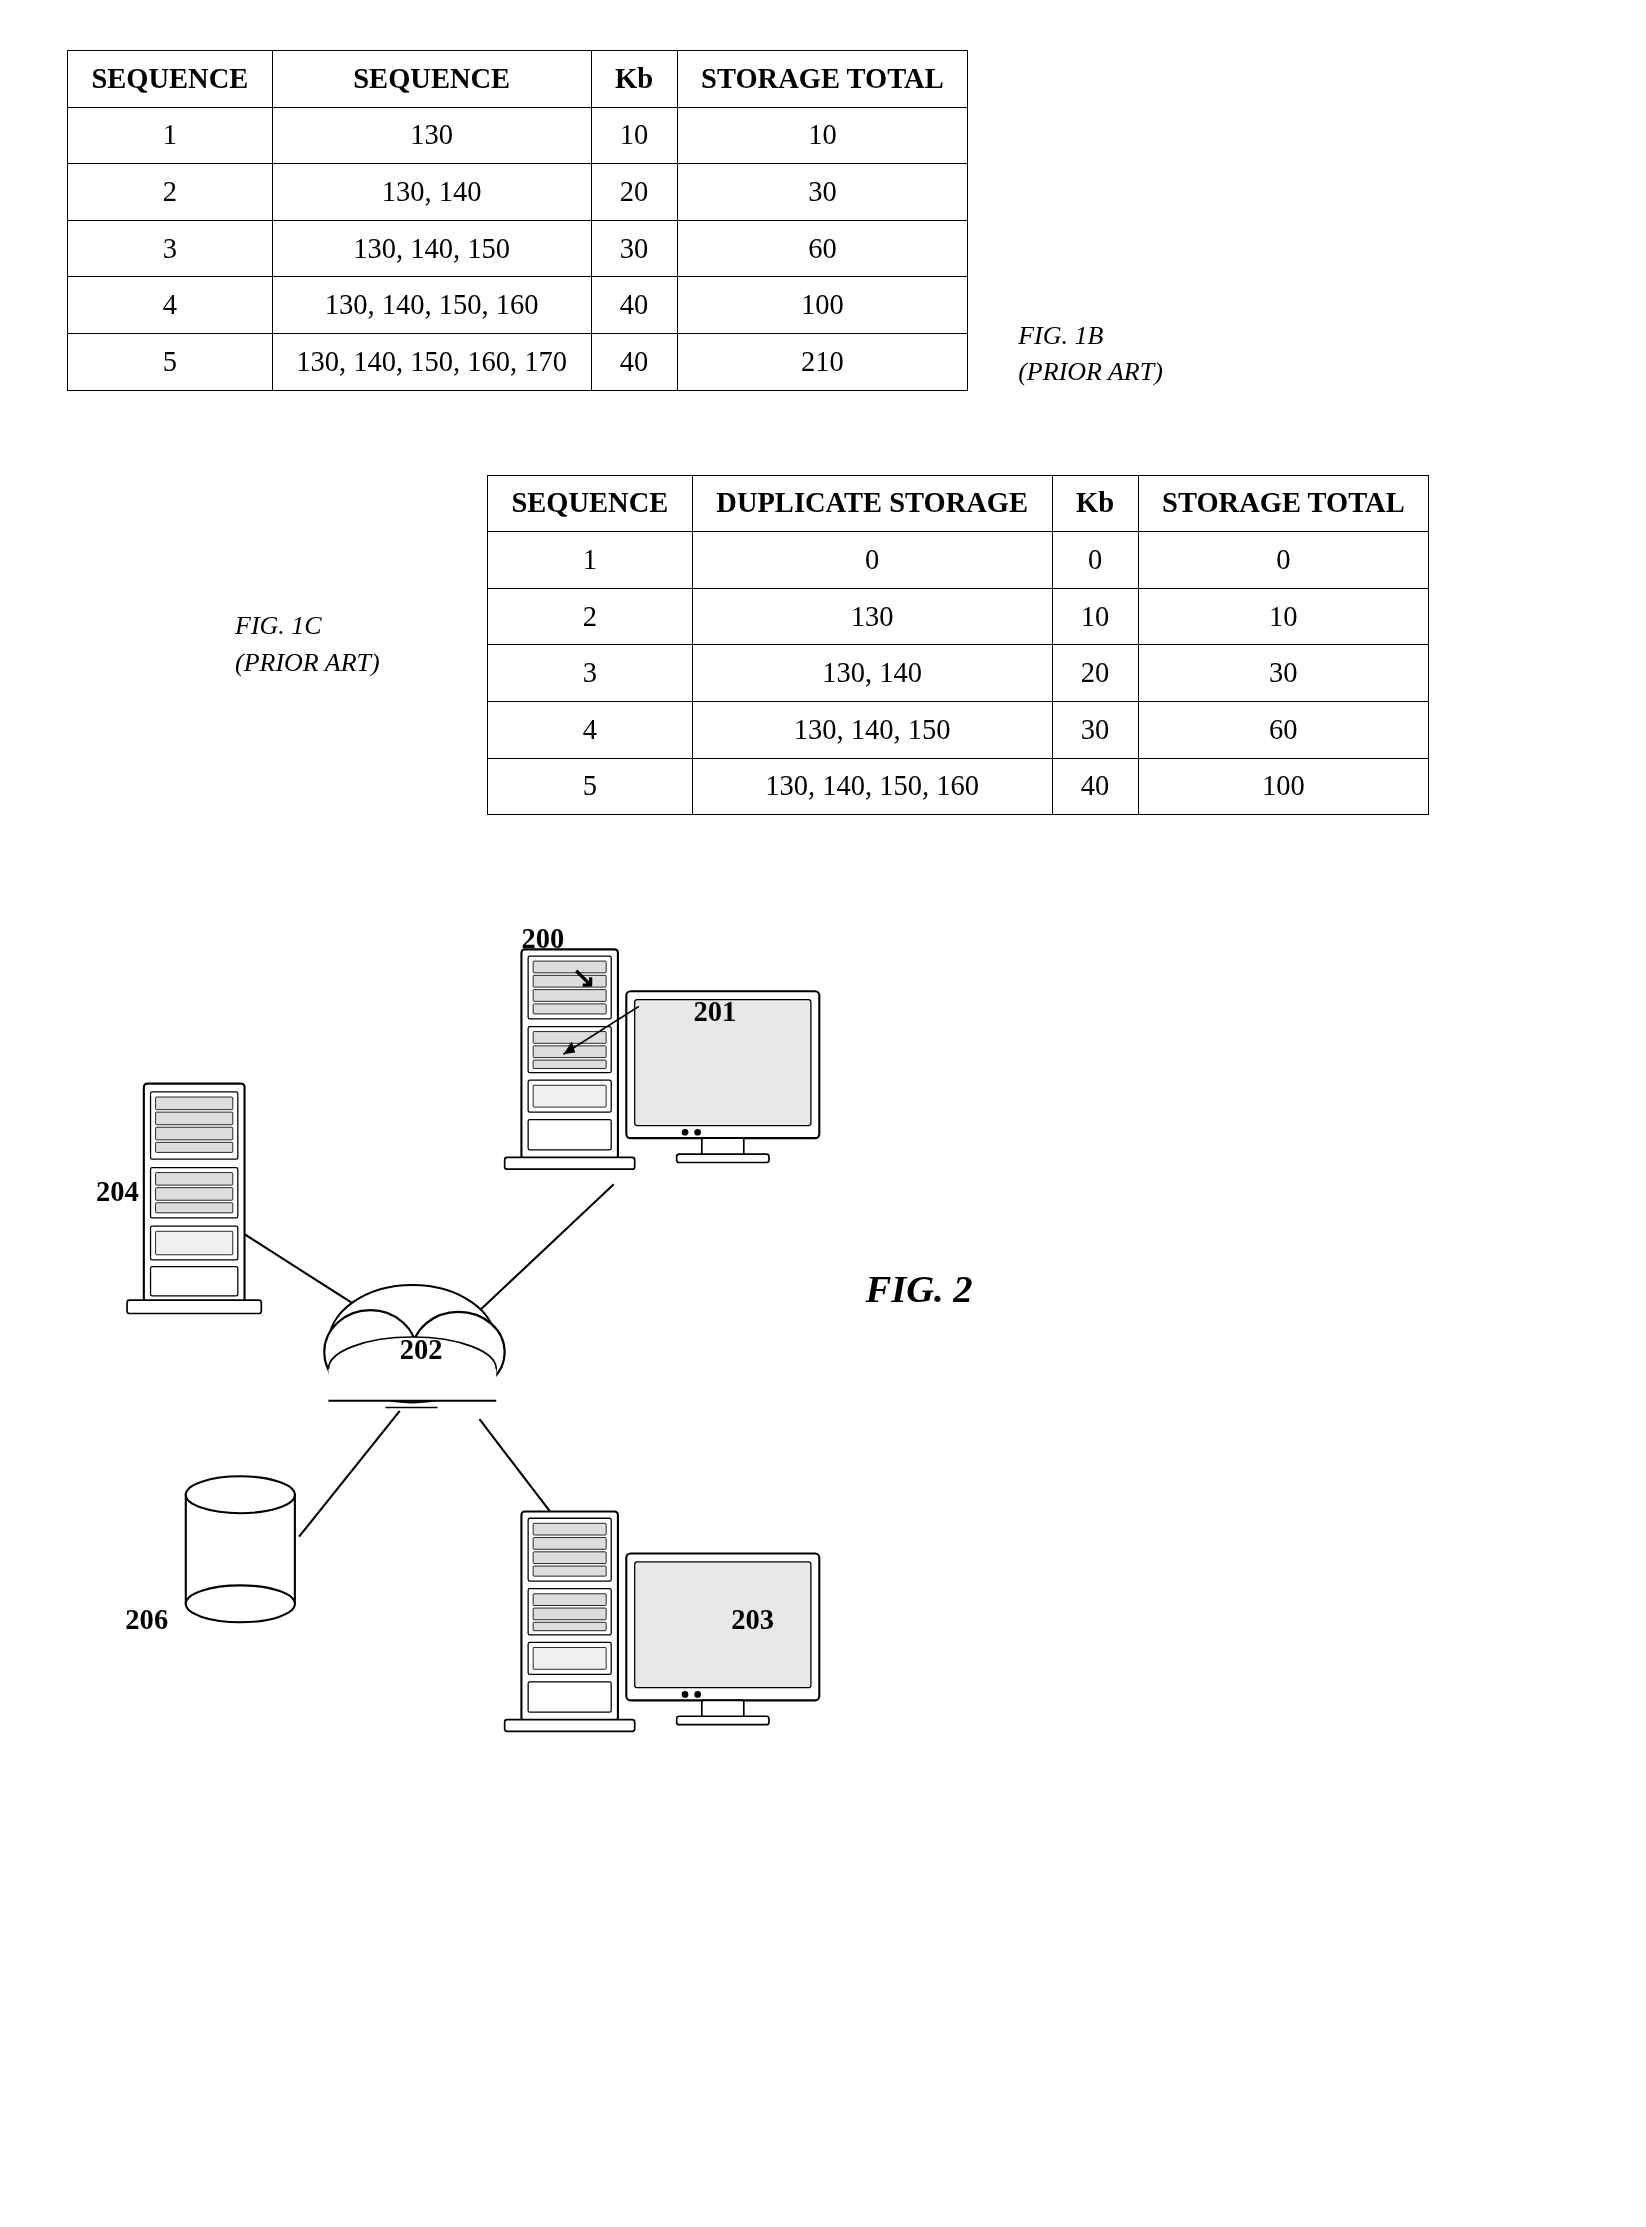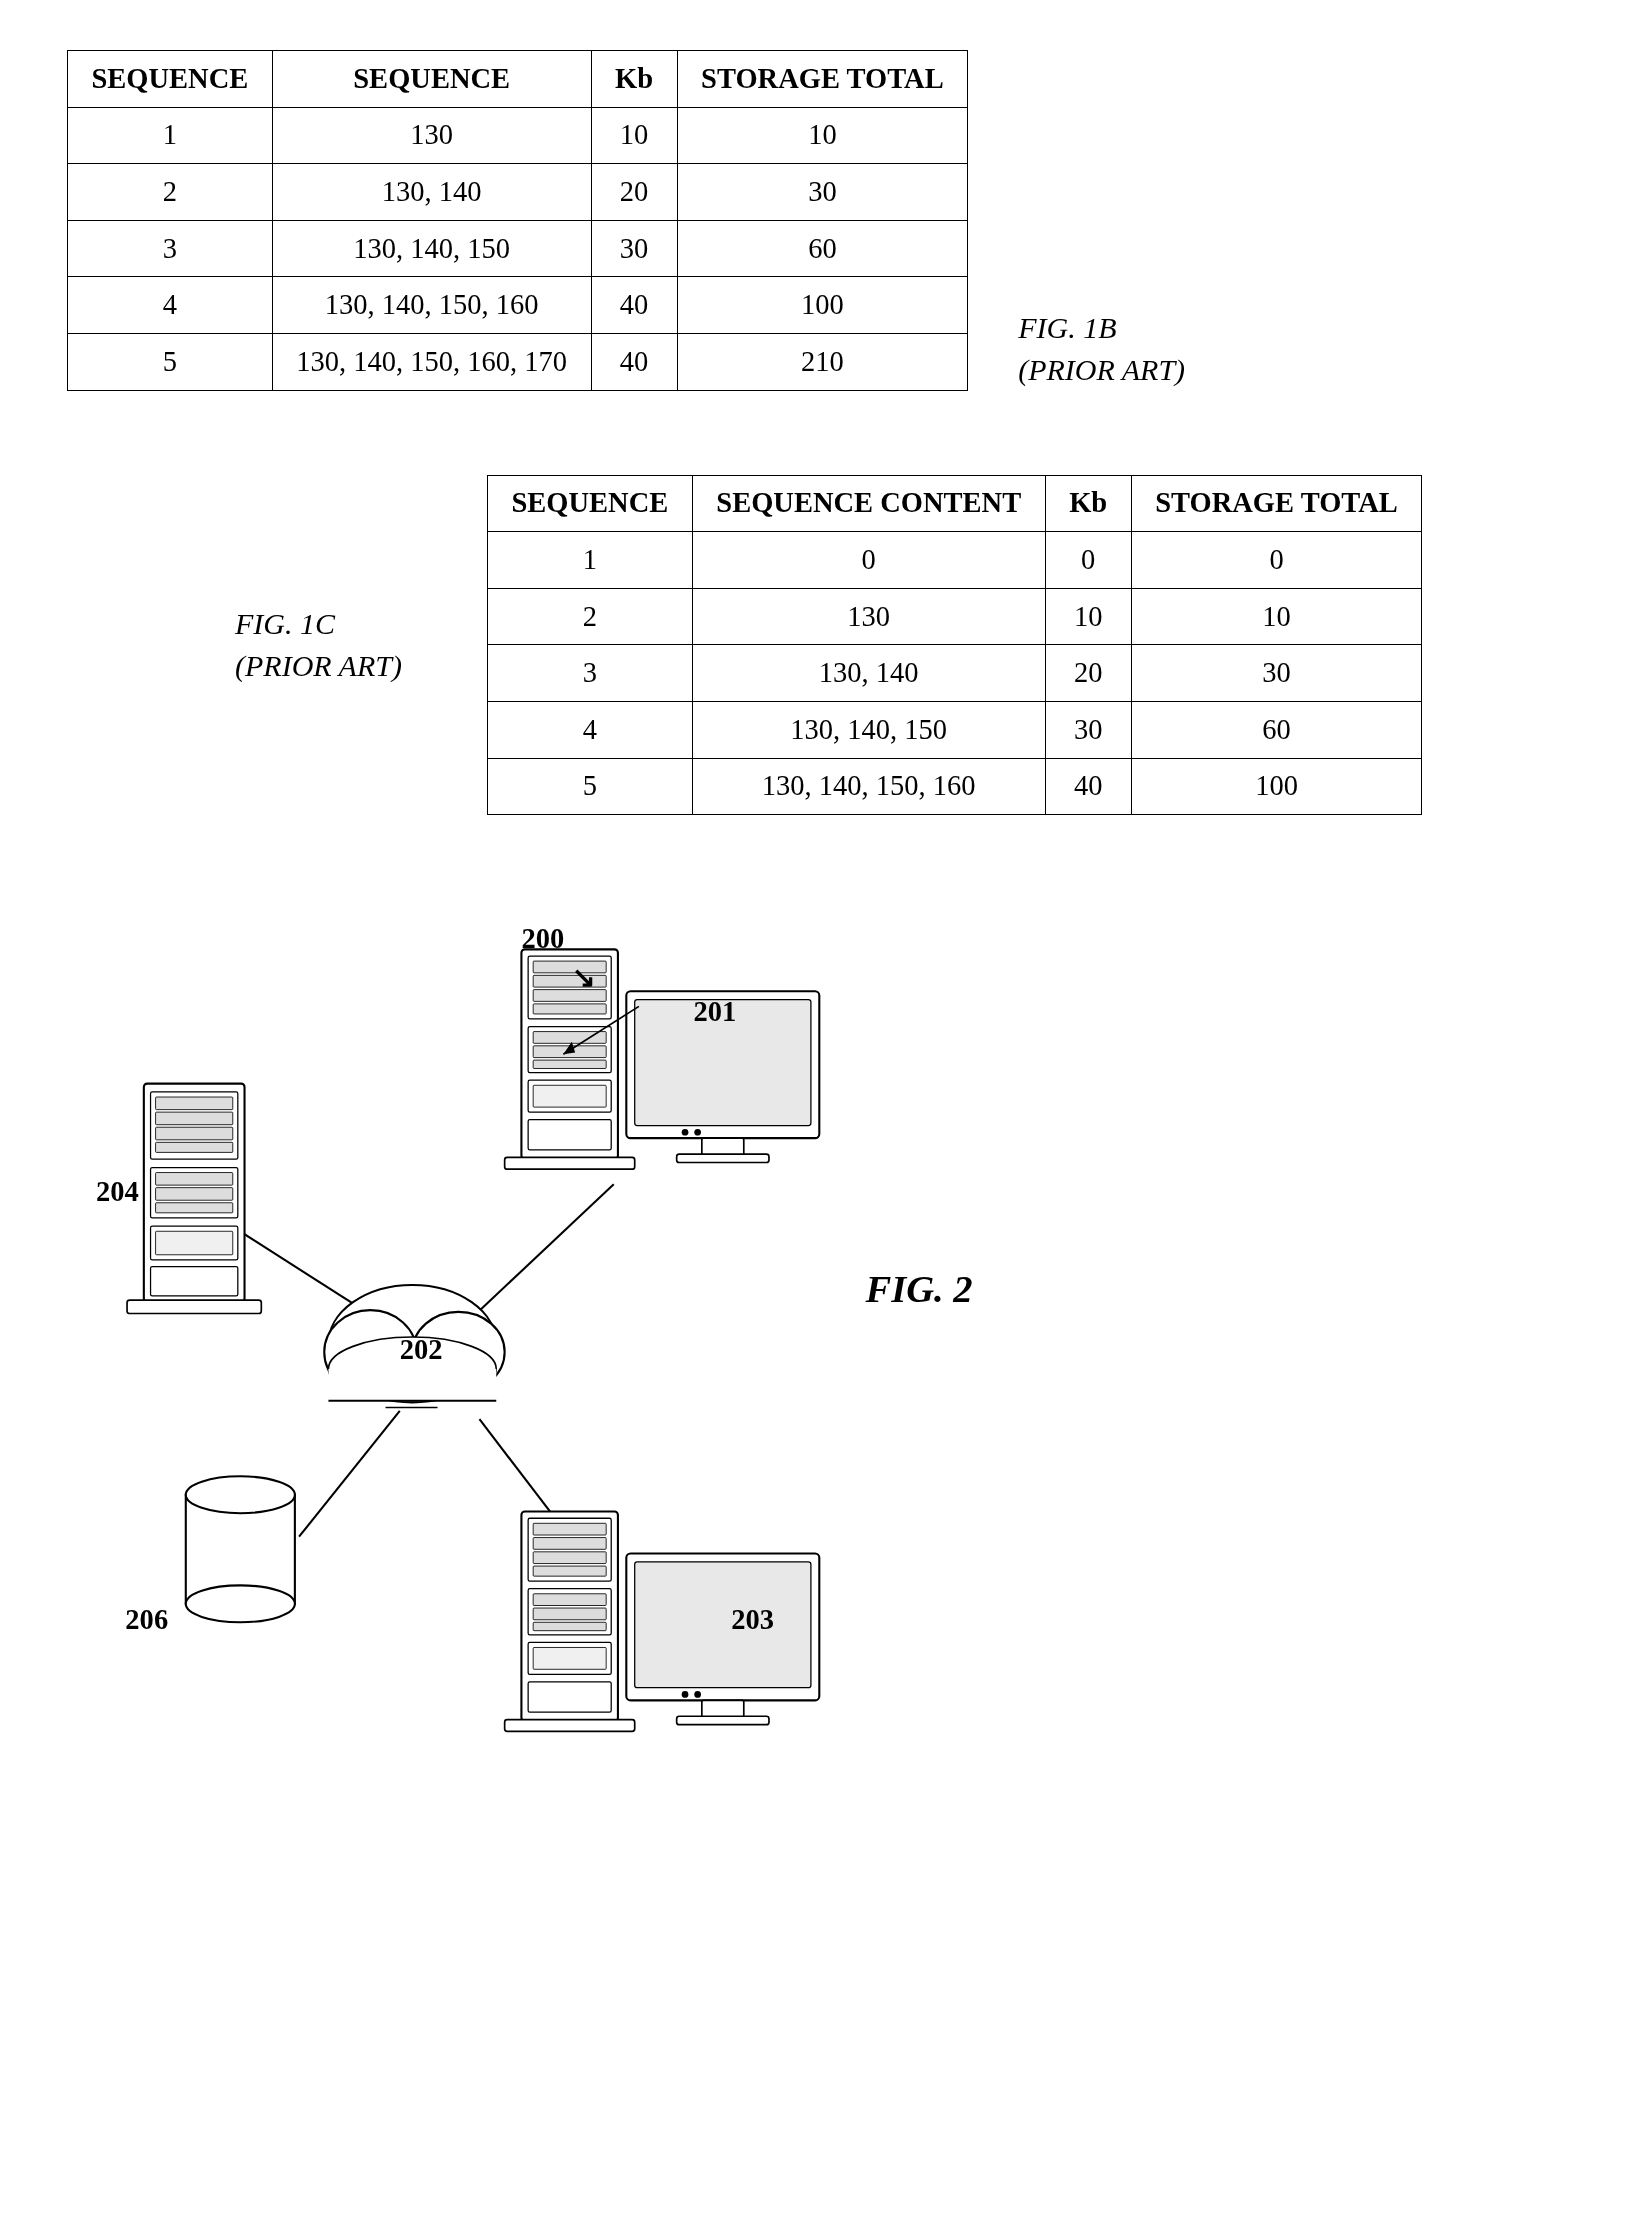--- a/index.html
+++ b/index.html
@@ -26,21 +26,21 @@
       text-align: center;
       vertical-align: middle;
     }
     table th {
       font-weight: bold;
     }
 
     
     .fig-label {
       font-style: italic;
-      font-size: 30px;
+      font-size: 26px;
       line-height: 1.4;
     }
 
     
     .section-1b {
       display: flex;
       align-items: flex-end;
       gap: 50px;
       margin-bottom: 84px;
     }
@@ -131,21 +131,21 @@
 <div class="section-1c">
   <div class="fig-label-block fig-label">
     <div>FIG. 1C</div>
     <div>(PRIOR ART)</div>
   </div>
   <div class="table-wrapper">
     <table>
       <thead>
         <tr>
           <th>SEQUENCE</th>
-          <th>SEQUENCE CONTENT</th>
+          <th>DUPLICATE STORAGE</th>
           <th>Kb</th>
           <th>STORAGE TOTAL</th>
         </tr>
       </thead>
       <tbody id="fig1c-tbody">
       <tr>
             <td>1</td>
             <td>0</td>
             <td>0</td>
             <td>0</td>

